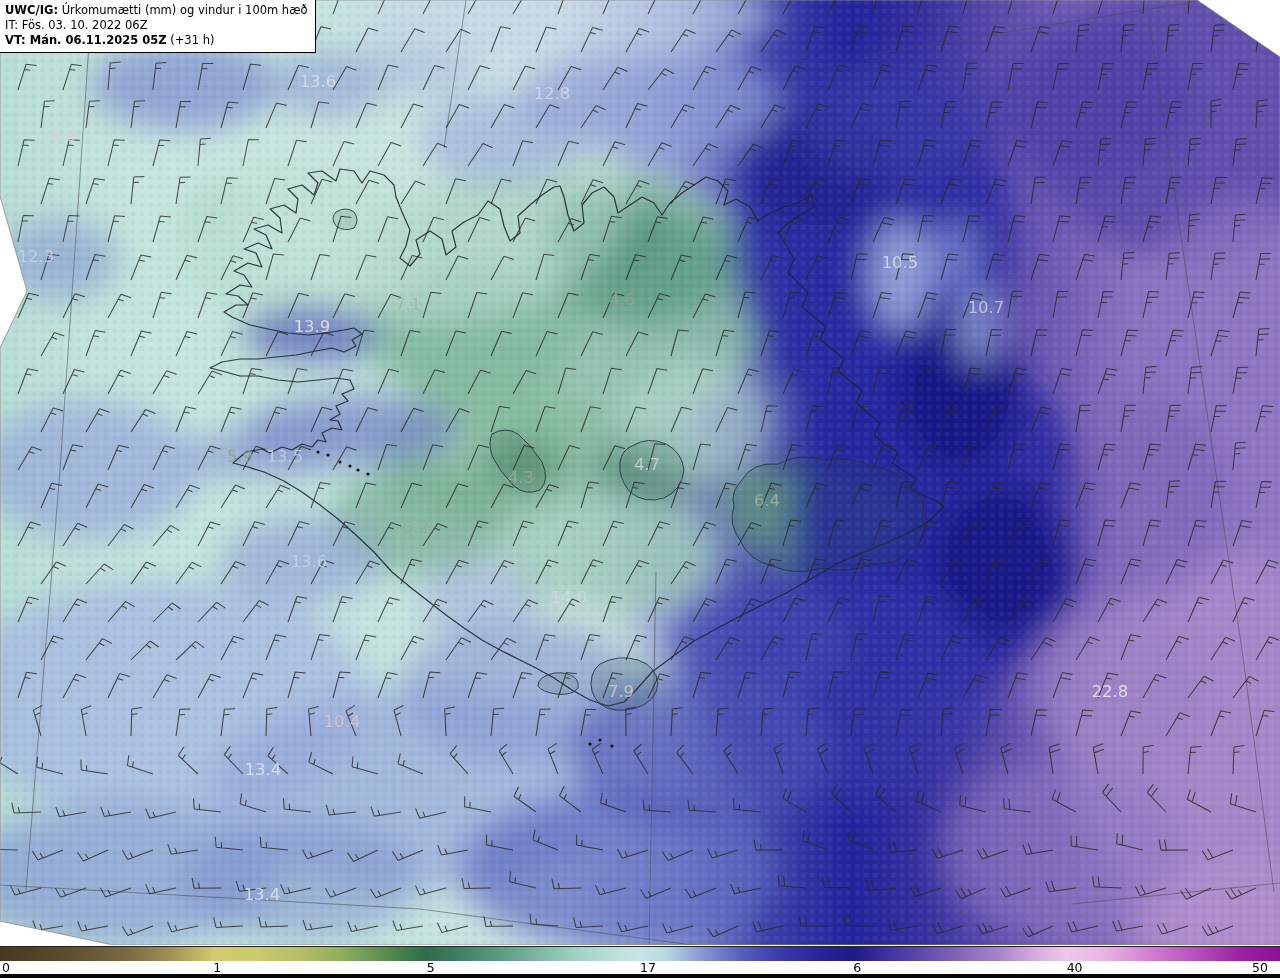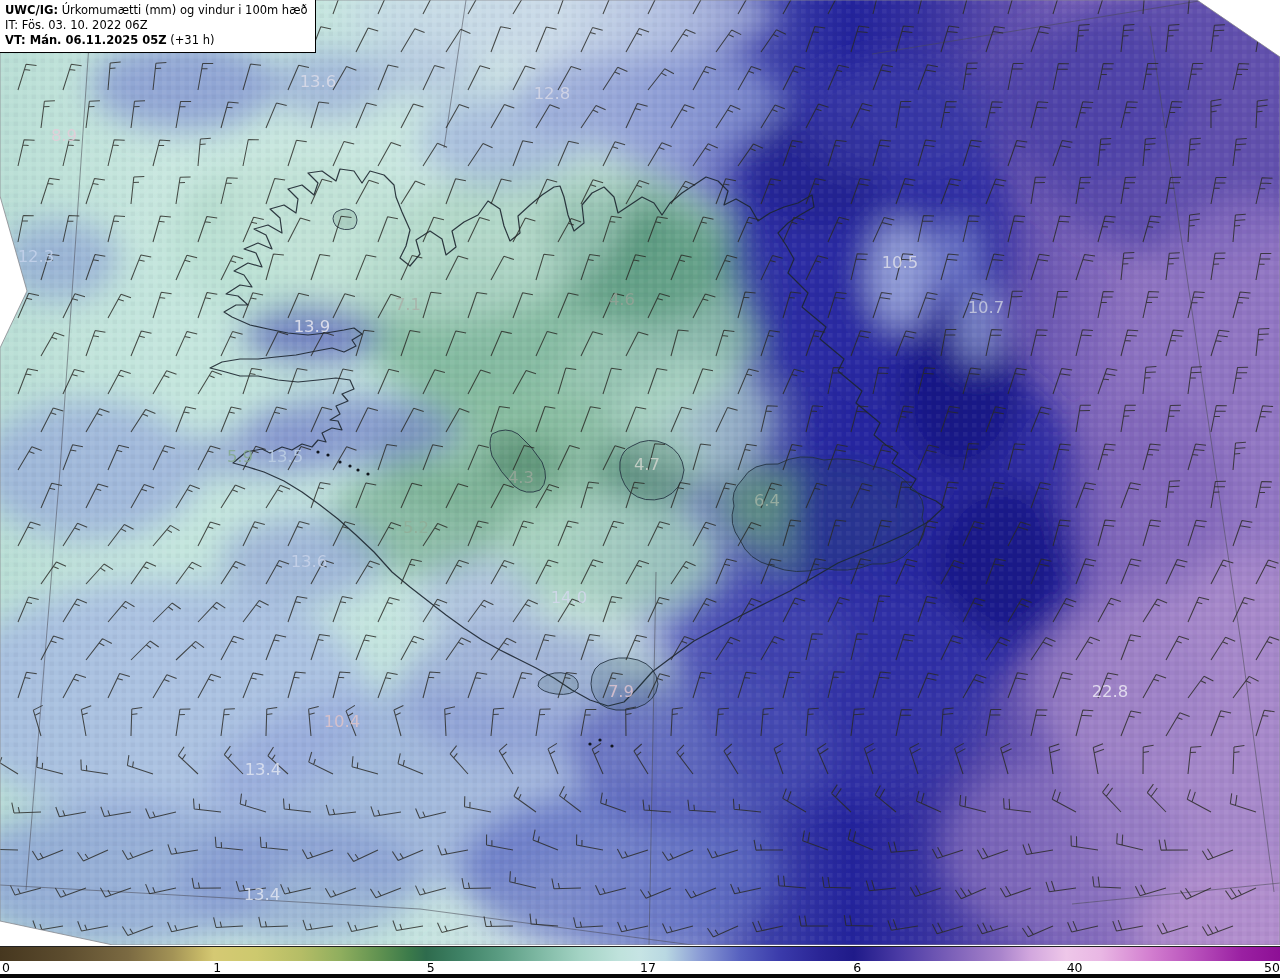--- a/index.html
+++ b/index.html
@@ -167,18 +167,18 @@
 
   <div class="colorbar">
     <div class="cb-grad" id="cb-grad" style="background: linear-gradient(to right, rgb(70, 55, 31) 0%, rgb(92, 76, 46) 5%, rgb(123, 106, 66) 10%, rgb(163, 147, 86) 13.5%, rgb(200, 186, 104) 15.8%, rgb(213, 201, 115) 16.7%, rgb(205, 201, 110) 20%, rgb(181, 189, 102) 23.5%, rgb(143, 174, 94) 26.6%, rgb(95, 145, 80) 29.7%, rgb(59, 122, 74) 32%, rgb(46, 107, 77) 33.3%, rgb(63, 130, 102) 36%, rgb(90, 156, 130) 39%, rgb(127, 185, 164) 42.2%, rgb(163, 211, 196) 45.3%, rgb(191, 226, 220) 48.4%, rgb(198, 228, 228) 50%, rgb(185, 216, 226) 52%, rgb(138, 155, 213) 54.7%, rgb(87, 97, 191) 57.8%, rgb(58, 58, 170) 61%, rgb(42, 37, 150) 64%, rgb(31, 26, 137) 66.7%, rgb(75, 59, 165) 70.3%, rgb(122, 95, 184) 74.2%, rgb(168, 131, 203) 78.1%, rgb(210, 167, 222) 80.5%, rgb(238, 199, 233) 83.3%, rgb(233, 183, 228) 86%, rgb(211, 127, 208) 89.8%, rgb(180, 74, 184) 93.8%, rgb(154, 32, 162) 97%, rgb(141, 15, 149) 100%);"></div>
     <div class="cb-labels" id="cb-labels">
         <span style="left: 2px;">0</span>
         <span style="left: 16.6667%;">1</span>
         <span style="left: 33.3333%;">5</span>
         <span style="left: 50%;">17</span>
         <span style="left: 66.6667%;">6</span>
         <span style="left: 83.3333%;">40</span>
-        <span style="right: 0;">50</span>
+        <span style="right: 12px;">50</span>
       </div>
     <div class="cb-black"></div>
   </div>
 
 </div>
 
 </body></html>

